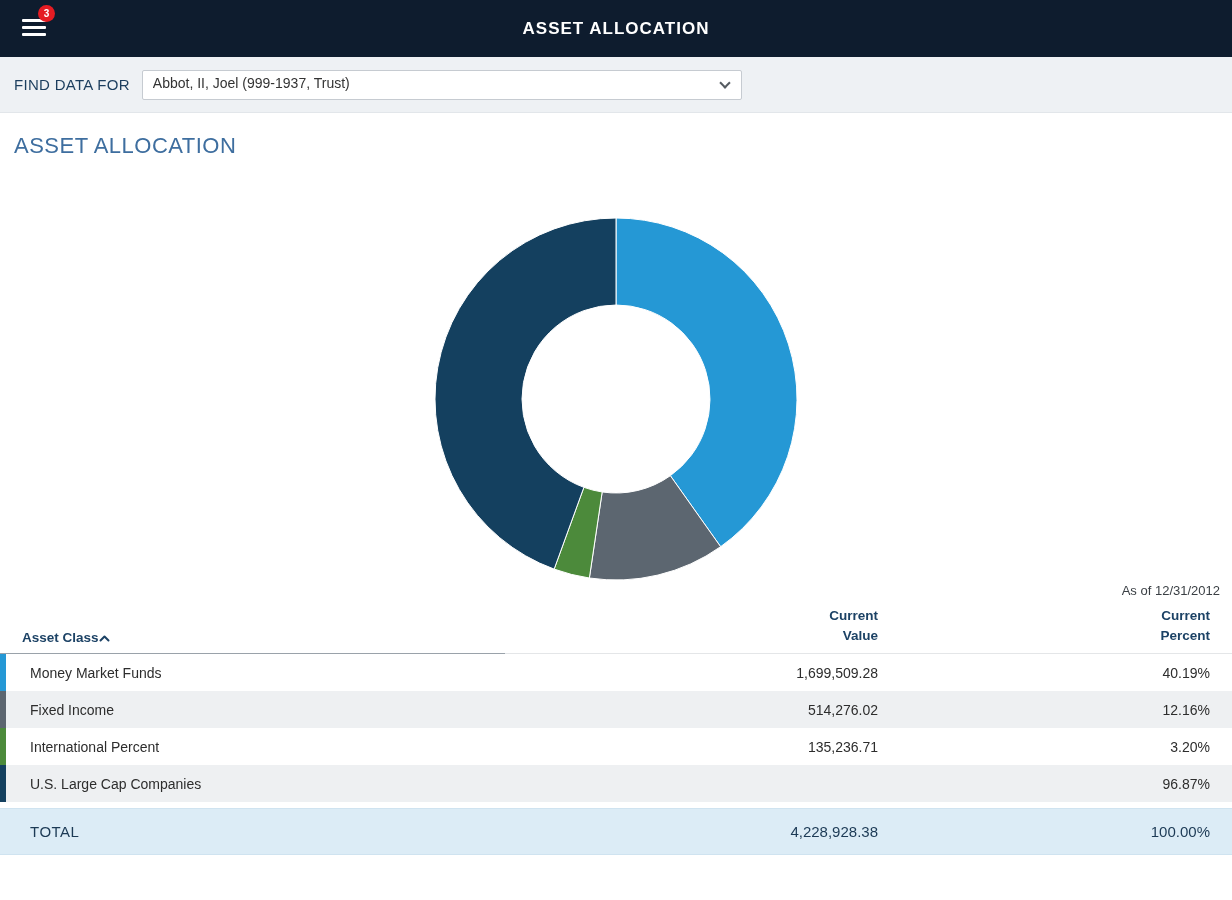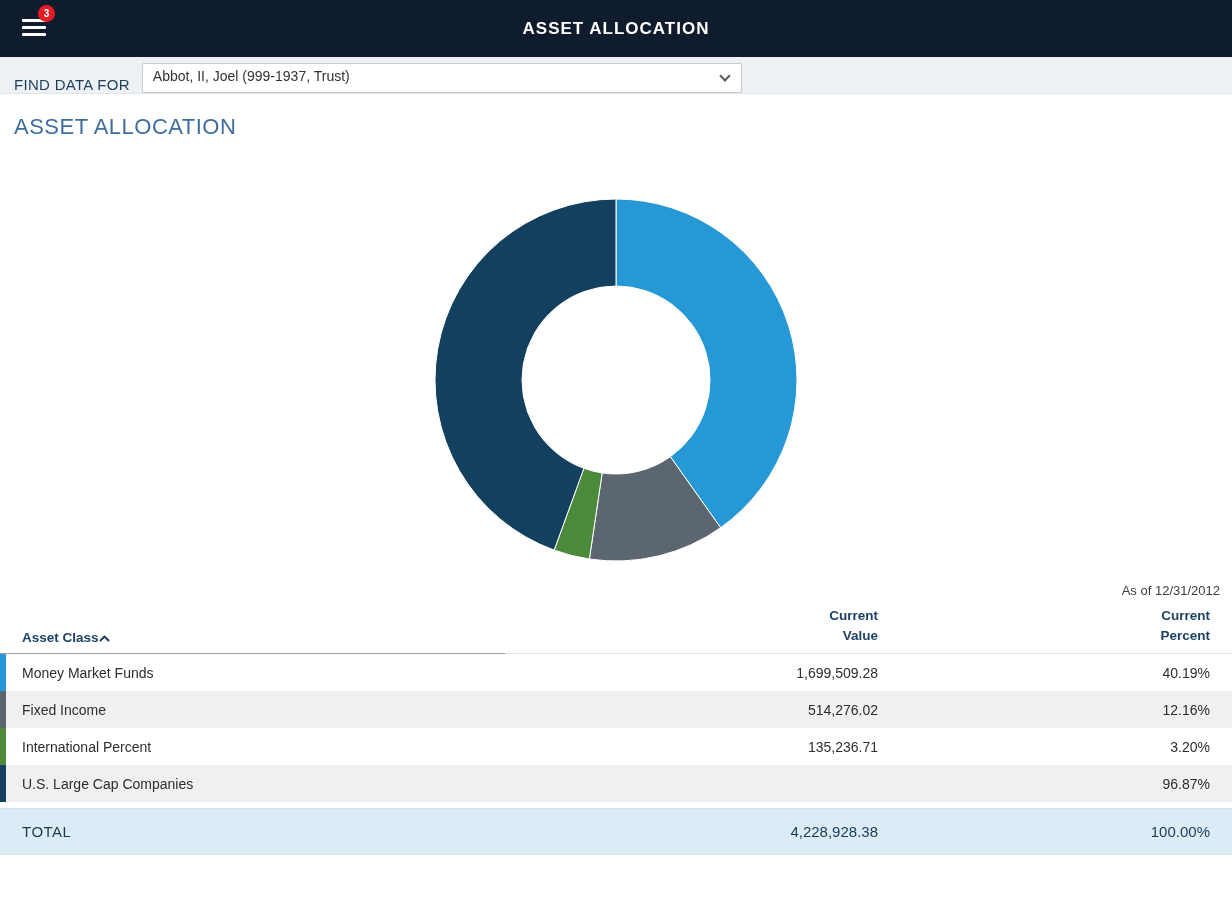--- a/index.html
+++ b/index.html
@@ -10,52 +10,52 @@
   
   .topbar { position: relative; height: 57px; background: #0e1c2e; display: flex; align-items: center; justify-content: center; }
   .topbar-title { color: #ffffff; font-size: 17px; font-weight: bold; letter-spacing: 1px; }
   .menu-btn { position: absolute; left: 20px; top: 12px; width: 36px; height: 34px; cursor: pointer; background: transparent; border: none; }
   .hamburger { position: absolute; left: 2px; top: 7px; width: 24px; }
   .hamburger span { display: block; height: 3px; background: #ffffff; border-radius: 1px; margin-bottom: 4px; }
   .badge { position: absolute; left: 18px; top: -7px; min-width: 17px; height: 17px; border-radius: 9px; background: #e51c23; color: #ffffff;
            font-size: 10px; font-weight: bold; display: flex; align-items: center; justify-content: center; padding: 0 3px; }
 
   
-  .findbar { height: 37px; background: #eef1f4; border-bottom: 1px solid #e2e6ea; display: flex; align-items: flex-end; padding: 0 14px; }
+  .findbar { height: 56px; background: #eef1f4; border-bottom: 1px solid #e2e6ea; display: flex; align-items: center; padding: 0 14px; }
   .findbar-label { color: #1c3e5e; font-size: 15px; letter-spacing: 0.3px; margin-right: 12px; white-space: nowrap; }
   .account-select { position: relative; width: 600px; height: 30px; background: #ffffff; border: 1px solid #c6cbd1; border-radius: 2px;
                     display: flex; align-items: center; padding: 0 30px 4px 10px; cursor: pointer; }
   .account-select-text { font-size: 14px; color: #333333; white-space: nowrap; overflow: hidden; text-overflow: ellipsis; }
   .chev-down { position: absolute; right: 12px; top: 10px; width: 8px; height: 8px; border-right: 2px solid #555b61; border-bottom: 2px solid #555b61;
                transform: rotate(45deg); transform-origin: center; margin-top: -2px; }
 
   
   .section-heading { margin: 20px 0 0 14px; color: #3e6e9f; font-size: 22px; font-weight: 400; letter-spacing: 0.5px; }
 
   
   .chart-wrap { display: flex; justify-content: center; margin-top: 56px; height: 368px; }
   .chart-wrap svg { display: block; }
 
   
-  .asof { text-align: right; padding-right: 12px; margin-top: 19px; font-size: 13px; color: #3a3f44; }
+  .asof { text-align: right; padding-right: 12px; margin-top: 0; font-size: 13px; color: #3a3f44; }
 
   
   .table { margin-top: 8px; width: 100%; }
   .t-head { position: relative; display: flex; align-items: flex-end; padding-bottom: 8px; border-bottom: 1px solid #e4e6e8; }
   .t-head .sorted-underline { position: absolute; left: 0; bottom: -1px; width: 505px; height: 1px; background: #9aa2aa; }
   .th-class { flex: 1; padding-left: 22px; color: #1c4265; font-size: 13.5px; font-weight: bold; display: flex; align-items: center; cursor: pointer; }
   .th-value, .th-percent { color: #1c4265; font-size: 13.5px; font-weight: bold; text-align: right; white-space: pre-line; line-height: 1.45; cursor: pointer; }
   .th-value { width: 350px; }
   .th-percent { width: 354px; padding-right: 22px; }
   .sort-icon { display: inline-block; margin-top: 2px; }
 
   .t-row { position: relative; display: flex; align-items: center; height: 37px; font-size: 14px; color: #2d2d2d; }
   .t-row:nth-child(even) { background: #eef0f2; }
   .chip { position: absolute; left: 0; top: 0; bottom: 0; width: 6px; }
-  .cell-class { flex: 1; padding-left: 22px; }
+  .cell-class { flex: 1; padding-left: 30px; }
   .cell-value { width: 350px; text-align: right; }
   .cell-percent { width: 354px; padding-right: 22px; text-align: right; padding-left: 8px; }
 
   .t-total { margin-top: 6px; display: flex; align-items: center; height: 47px; background: #dcecf6; border-top: 1px solid #cfe3f0; border-bottom: 1px solid #cfe3f0;
              color: #1c3a55; font-size: 15px; font-weight: normal; }
   .t-total .cell-class { letter-spacing: 0.5px; }
 </style>
 </head>
 <body>
 

